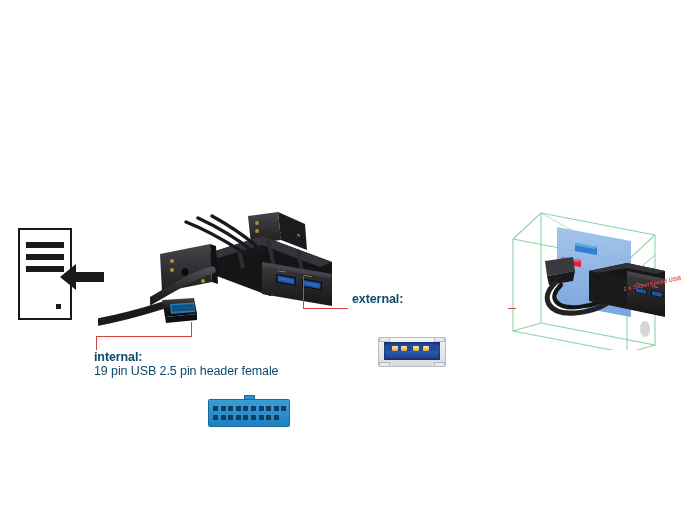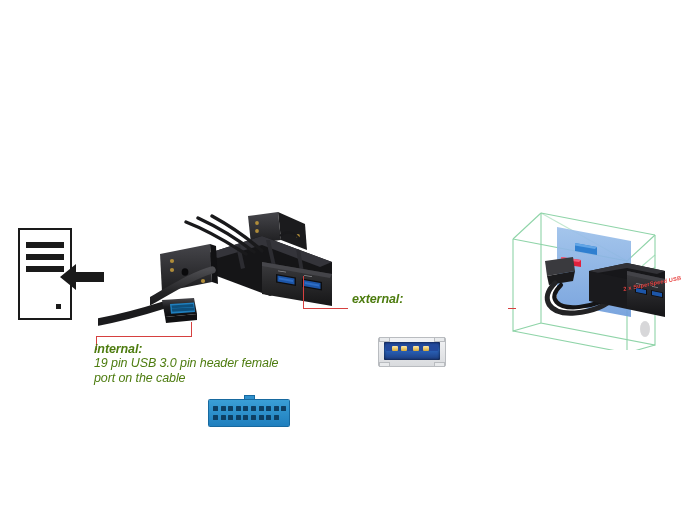--- a/index.html
+++ b/index.html
@@ -6,21 +6,21 @@
   html,body{margin:0;padding:0;background:#ffffff;}
   body{
     width:700px;height:530px;position:relative;overflow:hidden;
     font-family:"Liberation Sans", sans-serif;
     background:#ffffff;
   }
   .stage{position:absolute;left:0;top:0;width:700px;height:530px;}
   .abs{position:absolute;}
 
   
-  .callout{position:absolute;color:#4d7c0f;font-style:italic;}
+  .callout{position:absolute;color:#0c4a6e;}
   .callout .hdr{font-weight:bold;font-size:12.5px;line-height:14px;letter-spacing:-0.1px;}
   .callout .body{font-size:12.5px;line-height:14.5px;letter-spacing:-0.1px;white-space:pre-line;}
 
   
   .leader{position:absolute;background:#d6403f;}
   .leader-v{width:1px;}
   .leader-h{height:1px;}
 
   
   #pc-icon{left:18px;top:228px;width:58px;height:96px;}
@@ -247,24 +247,23 @@
 
   <div class="leader leader-v" style="left:191px;top:322px;height:14px;"></div>
   <div class="leader leader-h" style="left:96px;top:336px;width:96px;"></div>
   <div class="leader leader-v" style="left:96px;top:336px;height:14px;"></div>
 
   <div class="leader leader-v" style="left:303px;top:276px;height:32px;"></div>
   <div class="leader leader-h" style="left:303px;top:308px;width:45px;"></div>
 
   <div class="leader leader-h" style="left:508px;top:308px;width:8px;"></div>
 
-  <div class="callout" style="left:94px;top:342px;">
+  <div class="callout" style="left:94px;top:350px;">
     <div class="hdr">internal:</div>
-    <div class="body">19 pin USB 3.0 pin header female</div>
-    <div class="body">port on the cable</div>
+    <div class="body">19 pin USB 2.5 pin header female</div>
   </div>
 
   <div class="callout" style="left:352px;top:292px;">
     <div class="hdr">external:</div>
   </div>
 
   <div class="usb-port" style="left:378px;top:337px;width:68px;height:30px;">
     <div class="shell"></div>
     <div class="cavity"></div>
     <div class="tongue"></div>

